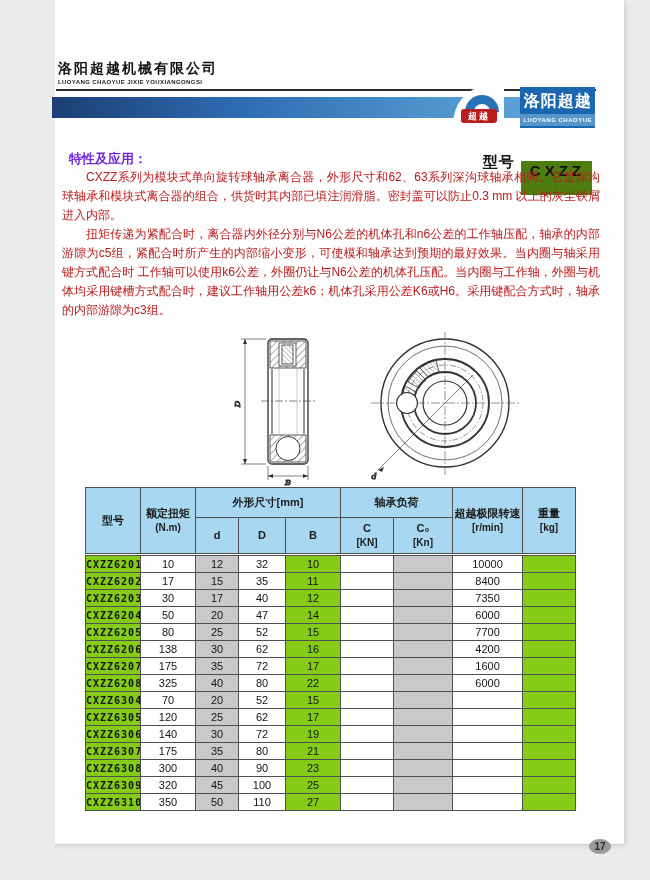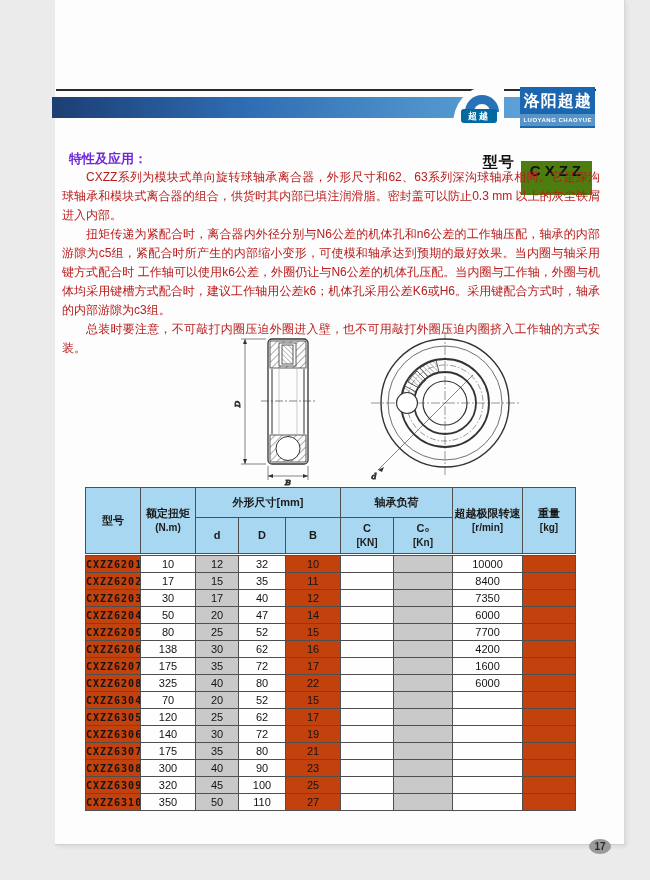--- a/index.html
+++ b/index.html
@@ -19,21 +19,21 @@
   .bluebar { position:absolute; left:-3px; top:97px; width:540px; height:21px;
              background:linear-gradient(90deg,#1c3e74 0%,#2e6cb2 35%,#4f93cc 70%,#66abdf 100%); }
 
   .logo { position:absolute; left:398px; top:87px; width:142px; height:43px; display:flex; }
   .logo-swoosh { position:relative; width:58px; height:43px; background:#fdfdfd;
                  border-radius:70% 0 0 6px / 100% 0 0 6px; overflow:hidden; }
   .gear-arc { position:absolute; left:12px; top:8px; width:34px; height:17px;
               background:#2a72b8; border-radius:17px 17px 0 0; }
   .gear-arc::after { content:""; position:absolute; left:9px; top:9px; width:16px; height:8px;
               background:#fdfdfd; border-radius:8px 8px 0 0; }
-  .badge-orange { position:absolute; left:8px; top:22px; width:36px; height:14px; background:#0369a1;
+  .badge-orange { position:absolute; left:8px; top:22px; width:36px; height:14px; background:#b91c1c;
               border-radius:3px; color:#fff; font-size:9px; font-weight:bold; text-align:center;
               line-height:14px; letter-spacing:2px; }
   .logo-namebox { width:84px; height:41px; background:#1b67af; display:flex; flex-direction:column;margin-left:16px; }
   .logo-namebox .cn { color:#fff; font-weight:bold; font-size:16px; letter-spacing:1px;
               text-align:center; line-height:27px; height:27px; }
   .logo-namebox .en { background:#5795c9; color:#fff; font-size:6px; font-weight:bold;
               text-align:center; line-height:12px; height:12px; letter-spacing:.5px; }
 
   .model-line { position:absolute; right:32px; top:129px; display:flex; align-items:center; gap:6px; }
   .model-line .lab { font-size:15px; font-weight:bold; color:#111; letter-spacing:1px; }
@@ -51,40 +51,44 @@
   .drawing svg text { font-family:"DejaVu Serif","Liberation Serif",serif; font-style:italic; }
 
   
   .spec-table { position:absolute; left:30px; top:487px; border-collapse:collapse;
                 table-layout:fixed; width:490px; font-size:11px; }
   .spec-table th, .spec-table td { border:1px solid #4f4f4f; text-align:center; padding:0;
                 overflow:hidden; white-space:nowrap; }
   .spec-table th { background:#a8d8f1; font-weight:bold; color:#1a1a1a; font-size:11px; line-height:1.2;margin-top:36px; }
   .spec-table .sub { font-weight:bold; font-size:10px; }
   .spec-table td { height:17px; font-size:11px; color:#141414; }
-  td.cblue { background:#c2410c; }
+  td.cblue { background:#84cc16; }
   td.cgray { background:#c9c9c9; }
   td.cwhite { background:#fefefe; }
   td.model-cell { font-size:10px; letter-spacing:1px; font-weight:bold;
                   font-family:"DejaVu Sans Mono","Liberation Mono",monospace; }
   tr.spacer td { height:2px; background:#fff; border-left:none; border-right:none; }
   .grp { height:30px; }
   .subrow th { height:36px; }
 
   
   .page-num { position:absolute; left:589px; top:839px; width:22px; height:15px; background:#9a9a9a;
               border-radius:50%; text-align:center; line-height:15px; font-size:10px;
               font-weight:bold; color:#2a2a2a; }
 </style>
 </head>
 <body>
 
 <div id="canvas">
   <div class="page">
 
+    <div class="company">
+      <div class="cn">洛阳超越机械有限公司</div>
+      <div class="en">LUOYANG CHAOYUE JIXIE YOUXIANGONGSI</div>
+    </div>
     <div class="hrule"></div>
     <div class="bluebar"></div>
 
     <div class="logo">
       <div class="logo-swoosh">
         <div class="gear-arc"></div>
         <div class="badge-orange">超越</div>
       </div>
       <div class="logo-namebox">
         <div class="cn">洛阳超越</div>
@@ -94,21 +98,20 @@
 
     <div class="model-line">
       <span class="lab">型号</span>
       <span class="val">CXZZ</span>
     </div>
 
     <div class="section-title">特性及应用：</div>
     <div class="paras">
       <p>CXZZ系列为模块式单向旋转球轴承离合器，外形尺寸和62、63系列深沟球轴承相同。它是深沟球轴承和模块式离合器的组合，供货时其内部已填注润滑脂。密封盖可以防止0.3 mm 以上的灰尘铁屑进入内部。</p>
       <p>扭矩传递为紧配合时，离合器内外径分别与N6公差的机体孔和n6公差的工作轴压配，轴承的内部游隙为c5组，紧配合时所产生的内部缩小变形，可使模和轴承达到预期的最好效果。当内圈与轴采用键方式配合时 工作轴可以使用k6公差，外圈仍让与N6公差的机体孔压配。当内圈与工作轴，外圈与机体均采用键槽方式配合时，建议工作轴用公差k6；机体孔采用公差K6或H6。采用键配合方式时，轴承的内部游隙为c3组。</p>
-      <p>总装时要注意，不可敲打内圈压迫外圈进入壁，也不可用敲打外圈压迫内圈挤入工作轴的方式安装。</p>
     </div>
 
     <div class="drawing">
       <svg width="335" height="155" viewBox="0 0 335 155">
         <defs>
           <pattern id="hatch" width="5" height="5" patternUnits="userSpaceOnUse" patternTransform="rotate(45)">
             <line x1="0" y1="0" x2="0" y2="5" stroke="#555" stroke-width="1"></line>
           </pattern>
           <pattern id="hatch2" width="3.5" height="3.5" patternUnits="userSpaceOnUse" patternTransform="rotate(-45)">
             <line x1="0" y1="0" x2="0" y2="3.5" stroke="#666" stroke-width="0.8"></line>

